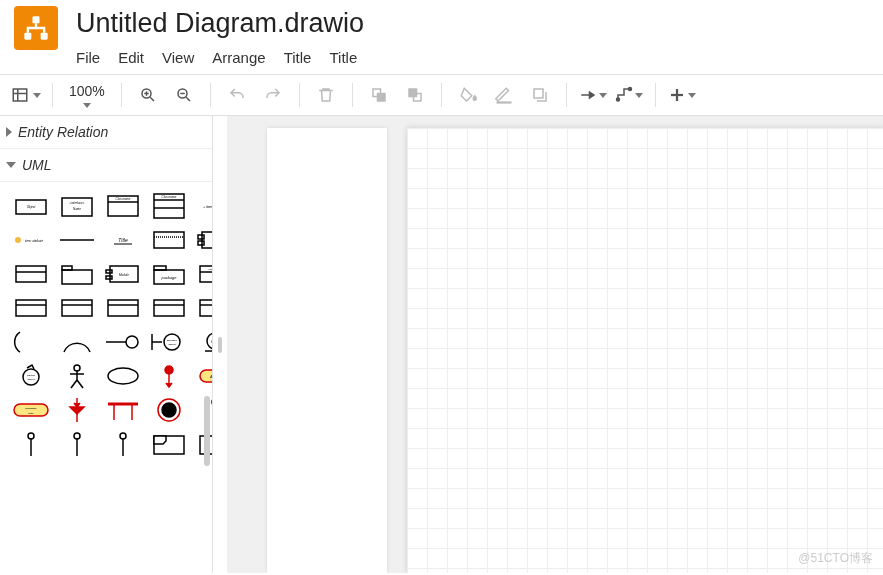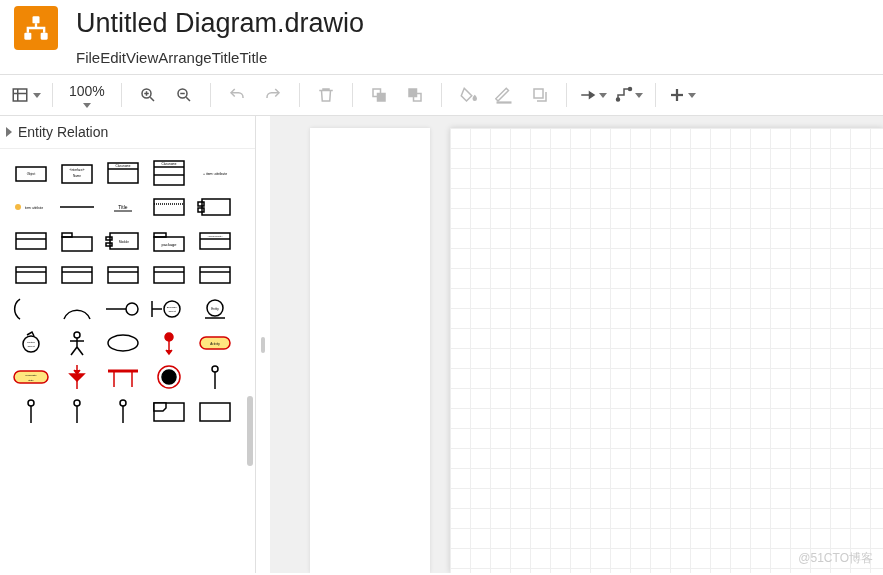--- a/index.html
+++ b/index.html
@@ -4,35 +4,35 @@
 <style>
 * { margin: 0; padding: 0; box-sizing: border-box; font-family: -apple-system, "Helvetica Neue", Arial, sans-serif; }
 html, body { width: 883px; height: 575px; overflow: hidden; background: #fff; }
 
 
 .header { display: flex; align-items: flex-start; padding: 6px 10px 0 14px; }
 .logo { width: 44px; height: 44px; background: #f08705; border-radius: 4px; display: flex; align-items: center; justify-content: center; margin-right: 18px; }
 .logo svg { width: 28px; height: 28px; }
 .title-block { display: flex; flex-direction: column; }
 .doc-title { font-size: 27px; color: #222; margin-top: 2px; }
-.menubar { display: flex; margin-top: 10px; }
+.menubar { display: flex; gap: 18px; margin-top: 10px; }
 .menu-item { font-size: 15px; color: #333; cursor: pointer; }
 
 
 .toolbar { height: 42px; border-top: 1px solid #e0e0e0; border-bottom: 1px solid #e0e0e0; margin-top: 8px; display: flex; align-items: center; padding: 0 10px; gap: 4px; }
 .tbtn { width: 32px; height: 32px; display: flex; align-items: center; justify-content: center; color: #555; cursor: pointer; position: relative; }
 .tbtn svg { width: 18px; height: 18px; }
 .tbtn.dim { color: #bbb; }
 .tsep { width: 1px; height: 24px; background: #e0e0e0; margin: 0 6px; }
 .zoom { font-size: 14px; color: #333; padding: 0 6px; display: flex; align-items: center; gap: 4px; cursor: pointer; flex-direction: column; }
 .caret { width: 0; height: 0; border-left: 4px solid transparent; border-right: 4px solid transparent; border-top: 5px solid #777; }
 
 
 .body { display: flex; height: calc(575px - 76px - 42px); }
-.sidebar { width: 256px; border-right: 1px solid #e0e0e0; display: flex; flex-direction: column; overflow: hidden; position: relative; }
+.sidebar { width: 213px; border-right: 1px solid #e0e0e0; display: flex; flex-direction: column; overflow: hidden; position: relative; font-style: italic; }
 .section-hdr { display: flex; align-items: center; gap: 6px; padding: 8px 6px; font-size: 14px; color: #333; cursor: pointer; border-bottom: 1px solid #eee; }
 .tri { width: 0; height: 0; border-top: 5px solid transparent; border-bottom: 5px solid transparent; border-left: 6px solid #777; }
 .tri.open { border-left: 5px solid transparent; border-right: 5px solid transparent; border-top: 6px solid #777; border-bottom: none; }
 .palette { flex: 1; overflow-y: auto; padding: 10px 6px 10px 10px; }
 .palette-grid { display: grid; grid-template-columns: repeat(5, 42px); gap: 6px 4px; }
 .shape { width: 42px; height: 28px; display: flex; align-items: center; justify-content: center; cursor: move; }
 .shape svg { width: 42px; height: 28px; }
 .sb-scroll { position: absolute; right: 2px; top: 280px; width: 6px; height: 70px; background: #ccc; border-radius: 3px; }
 .splitter { width: 14px; display: flex; align-items: center; justify-content: center; }
 .splitter-handle { width: 4px; height: 16px; background: #ccc; border-radius: 2px; }
@@ -179,20 +179,24 @@
       <span class="caret" style="margin-left:2px"></span>
     </div>
 </div>
 
 <div class="body">
   <div class="sidebar">
     <div class="section-hdr">
       <span class="tri"></span>
       <span>Entity Relation</span>
     </div>
+    <div class="section-hdr">
+      <span class="tri open"></span>
+      <span>UML</span>
+    </div>
     <div class="palette">
       <div class="palette-grid" id="palette-grid">
           <div class="shape">
             <svg viewBox="0 0 42 28" fill="none" stroke="#000" stroke-width="1.5">
               <rect x="6" y="8" width="30" height="14"></rect>
               <text x="21" y="16" font-size="3" fill="#000" stroke="none" text-anchor="middle">Object</text>
             </svg>
           </div>
           <div class="shape">
             <svg viewBox="0 0 42 28" fill="none" stroke="#000" stroke-width="1.5">

